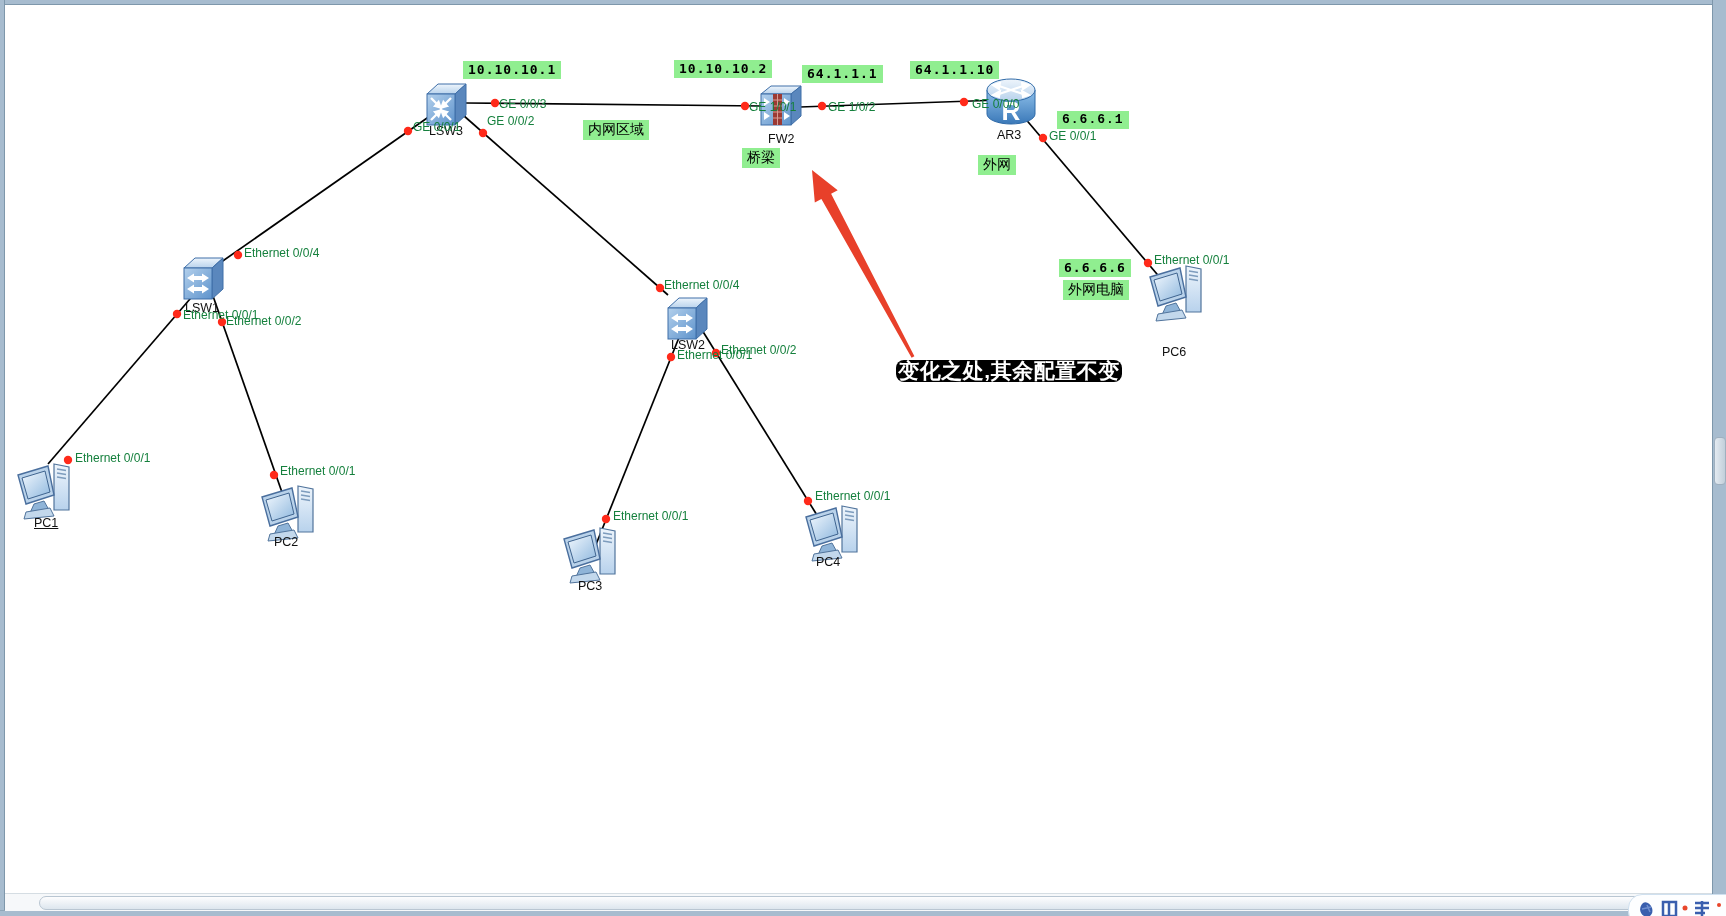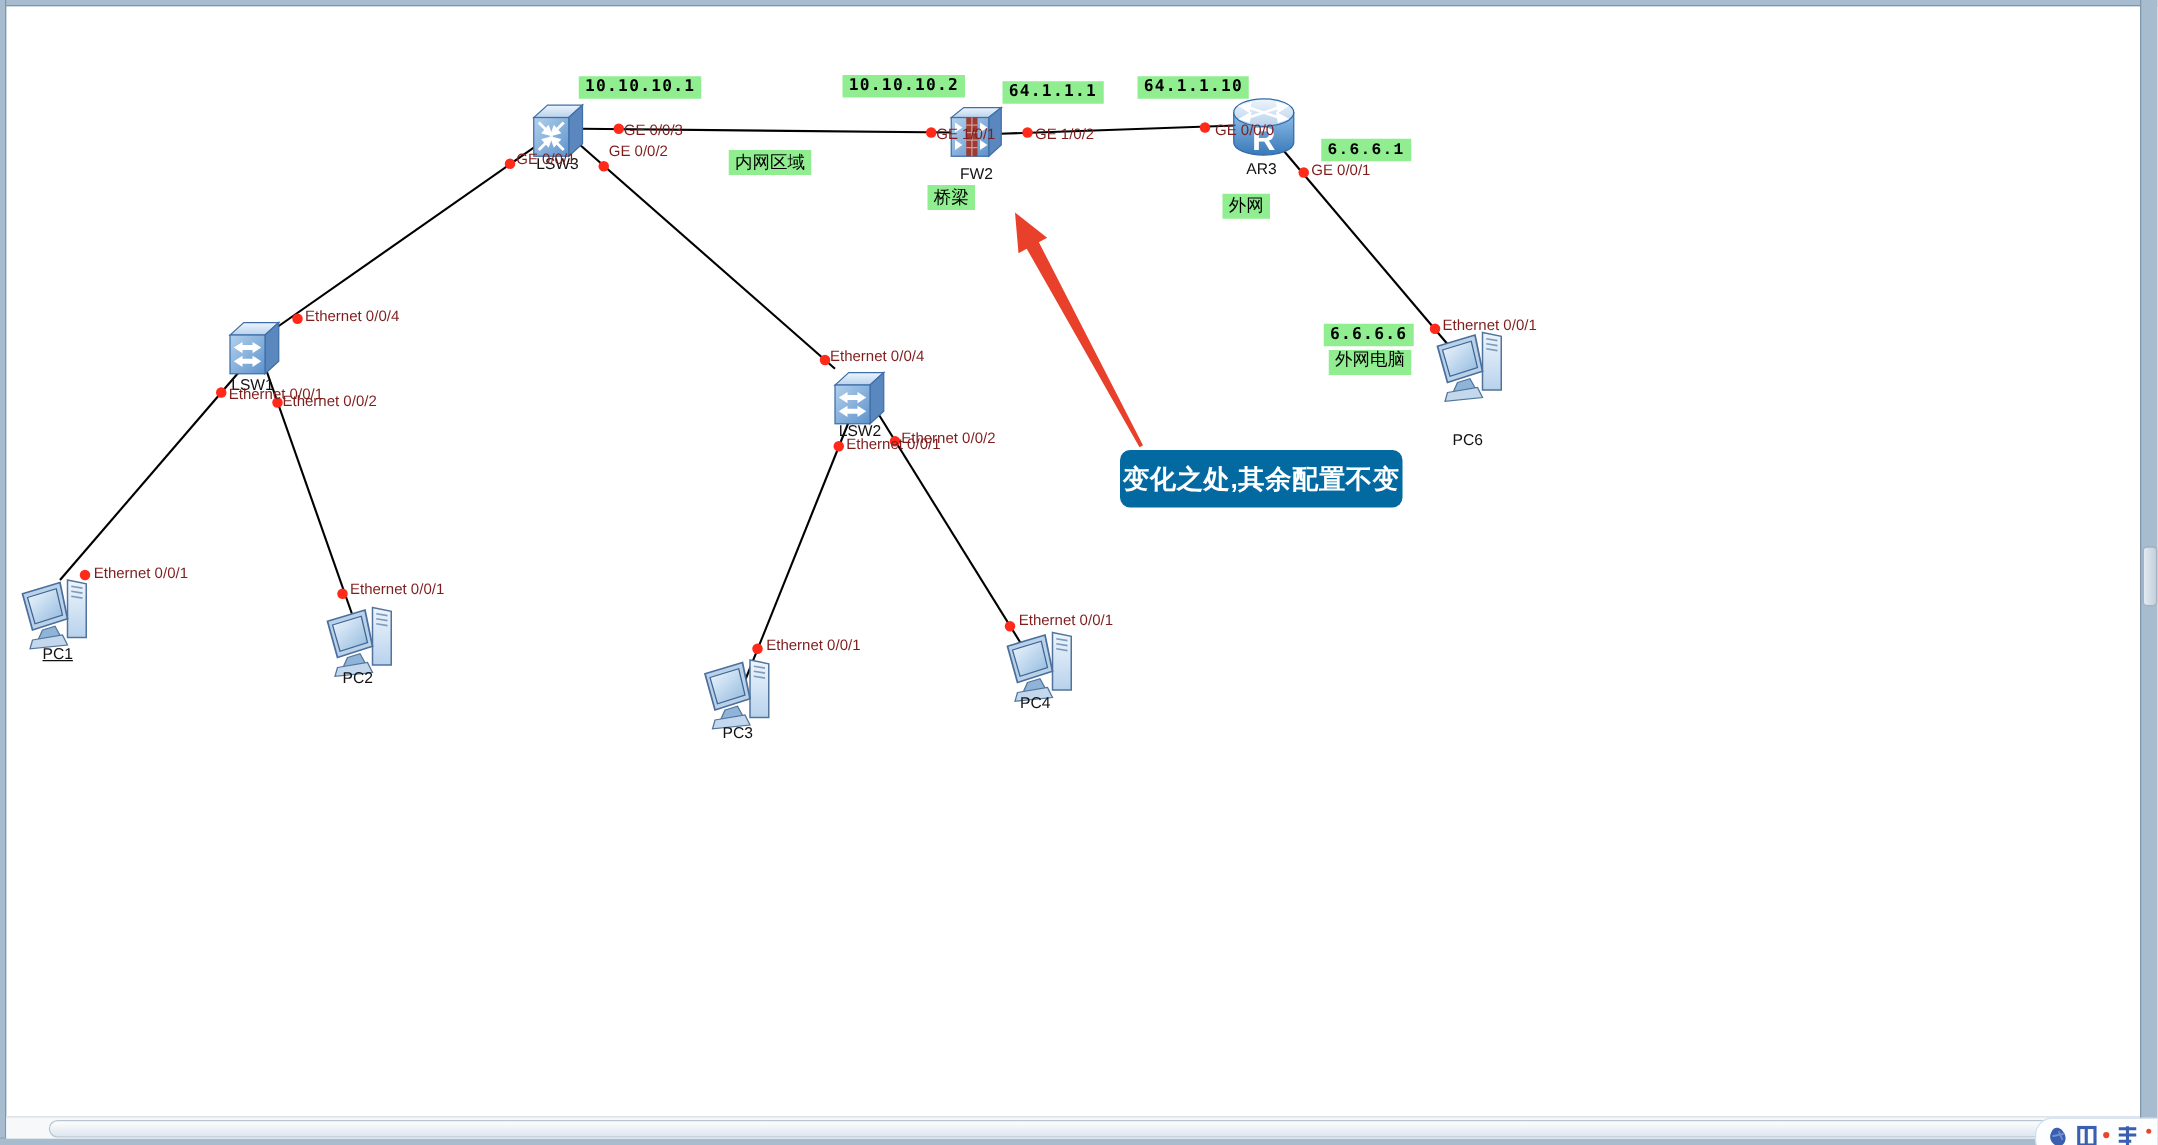--- a/index.html
+++ b/index.html
@@ -14,21 +14,21 @@
   #vscroll-thumb{position:absolute;left:1714px;top:437px;width:10px;height:46px;z-index:7;
     background:linear-gradient(90deg,#e3eaf1,#c2cfda);border:1px solid #9fb0bf;border-radius:4px;}
   #hscroll-track{position:absolute;left:5px;top:893px;width:1707px;height:17px;z-index:6;
     background:#f6f8fa;border-top:1px solid #d5dde3;}
   #hscroll-thumb{position:absolute;left:34px;top:2px;width:1652px;height:12px;
     background:linear-gradient(180deg,#fdfdfe,#dde6ee);border:1px solid #b9c6d2;border-radius:7px;}
   
   #wires{position:absolute;left:0;top:0;width:1726px;height:916px;z-index:1;}
   .device{position:absolute;z-index:2;}
   .dev-label{position:absolute;z-index:3;font-size:12.5px;color:#111;white-space:nowrap;}
-  .port-label{position:absolute;z-index:3;font-size:12px;color:#7f1d1d;white-space:nowrap;}
+  .port-label{position:absolute;z-index:3;font-size:12px;color:#15803d;white-space:nowrap;}
   .note{position:absolute;z-index:3;background:#90ee90;color:#000;padding:1px 5px;
     white-space:nowrap;font-size:14px;line-height:1.25;}
   .note.mono{font-family:"DejaVu Sans Mono",monospace;font-weight:bold;font-size:13px;letter-spacing:1px;}
   #annotation-box{position:absolute;z-index:4;background:#e8462b;color:#fff;border-radius:8px;
     font-size:21px;font-weight:bold;display:flex;align-items:center;justify-content:center;
     white-space:nowrap;letter-spacing:0.5px;}
   #watermark{position:absolute;left:1628px;top:894px;width:120px;height:30px;z-index:8;
     background:#fdfeff;border:1px solid #cfe0ef;border-radius:14px;display:flex;
     align-items:center;padding-left:8px;gap:6px;}
   #watermark svg{display:block;}
@@ -248,24 +248,24 @@
       <div class="port-label" style="left: 1154px; top: 253px;">Ethernet 0/0/1</div>
       <div class="note mono" style="left: 463px; top: 61px;">10.10.10.1</div>
       <div class="note mono" style="left: 674px; top: 60px;">10.10.10.2</div>
       <div class="note mono" style="left: 802px; top: 65px;">64.1.1.1</div>
       <div class="note mono" style="left: 910px; top: 61px;">64.1.1.10</div>
       <div class="note mono" style="left: 1057px; top: 111px; font-family: Liberation Mono, monospace;">6.6.6.1</div>
       <div class="note mono" style="left: 1059px; top: 259px;">6.6.6.6</div>
       <div class="note" style="left: 583px; top: 120px;">内网区域</div>
       <div class="note" style="left: 742px; top: 148px;">桥梁</div>
       <div class="note" style="left: 978px; top: 155px;">外网</div>
-      <div class="note" style="left: 1063px; top: 280px; font-family: Liberation Mono, monospace;">外网电脑</div>
+      <div class="note" style="left: 1063px; top: 280px;">外网电脑</div>
     </div>
 
-  <div id="annotation-box" style="left: 896px; top: 360px; width: 226px; height: 46px; background: #0369a1; color: rgb(255, 255, 255);">变化之处,其余配置不变</div>
+  <div id="annotation-box" style="left: 896px; top: 360px; width: 226px; height: 22px; background: #000000; color: rgb(255, 255, 255);">变化之处,其余配置不变</div>
 
   <div id="border-top" class="chrome"></div>
   <div id="border-left" class="chrome"></div>
   <div id="border-right" class="chrome"></div>
   <div id="border-bottom" class="chrome"></div>
   <div id="vscroll-thumb"></div>
   <div id="hscroll-track">
     <div id="hscroll-thumb"></div>
   </div>
 

